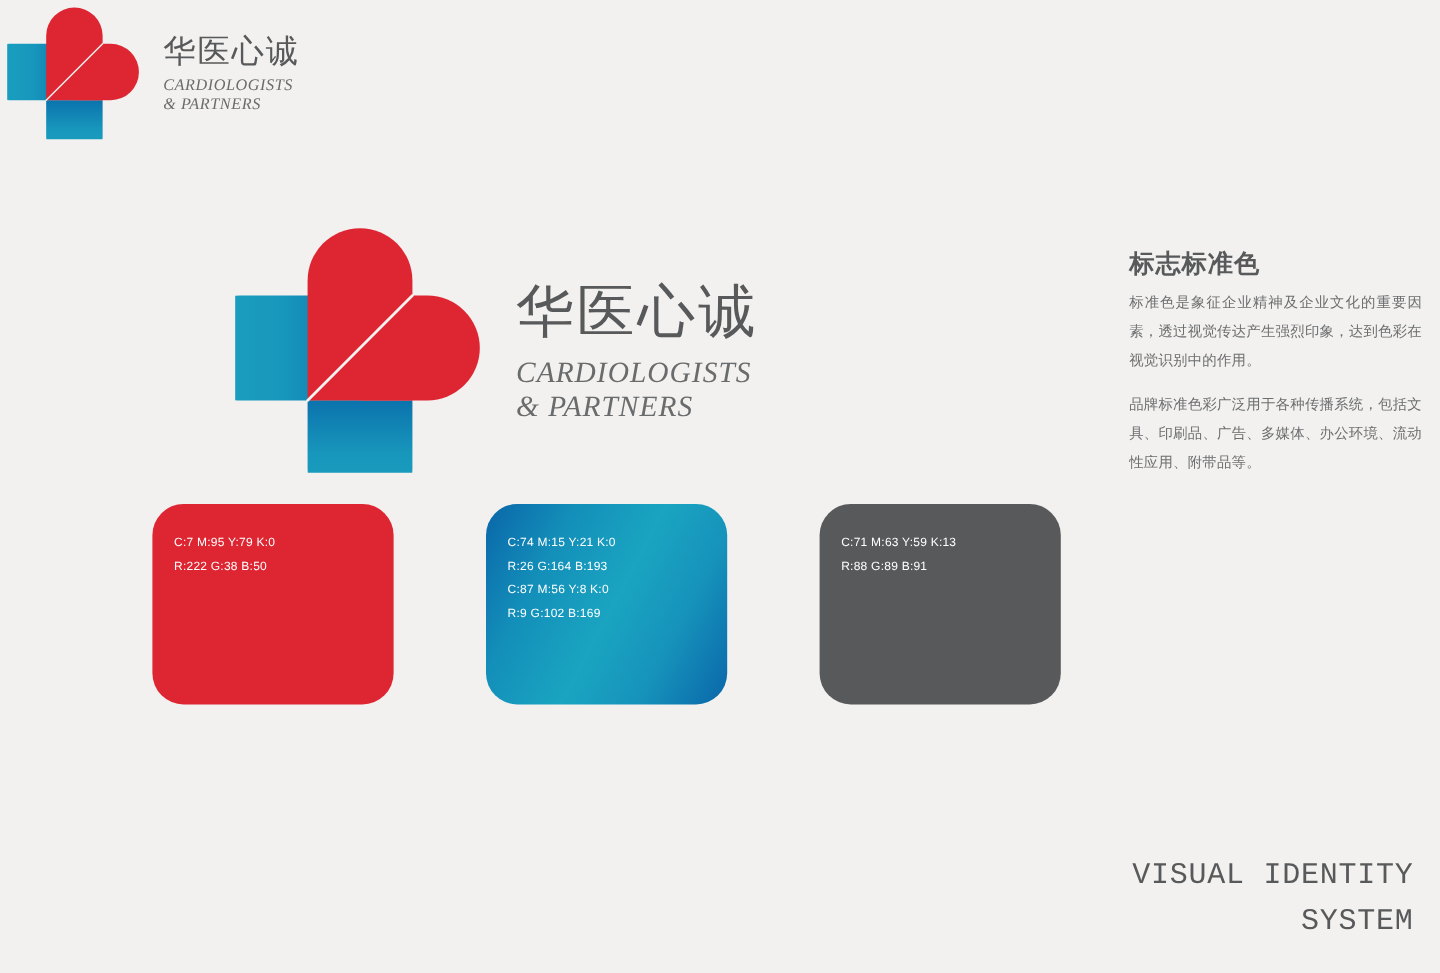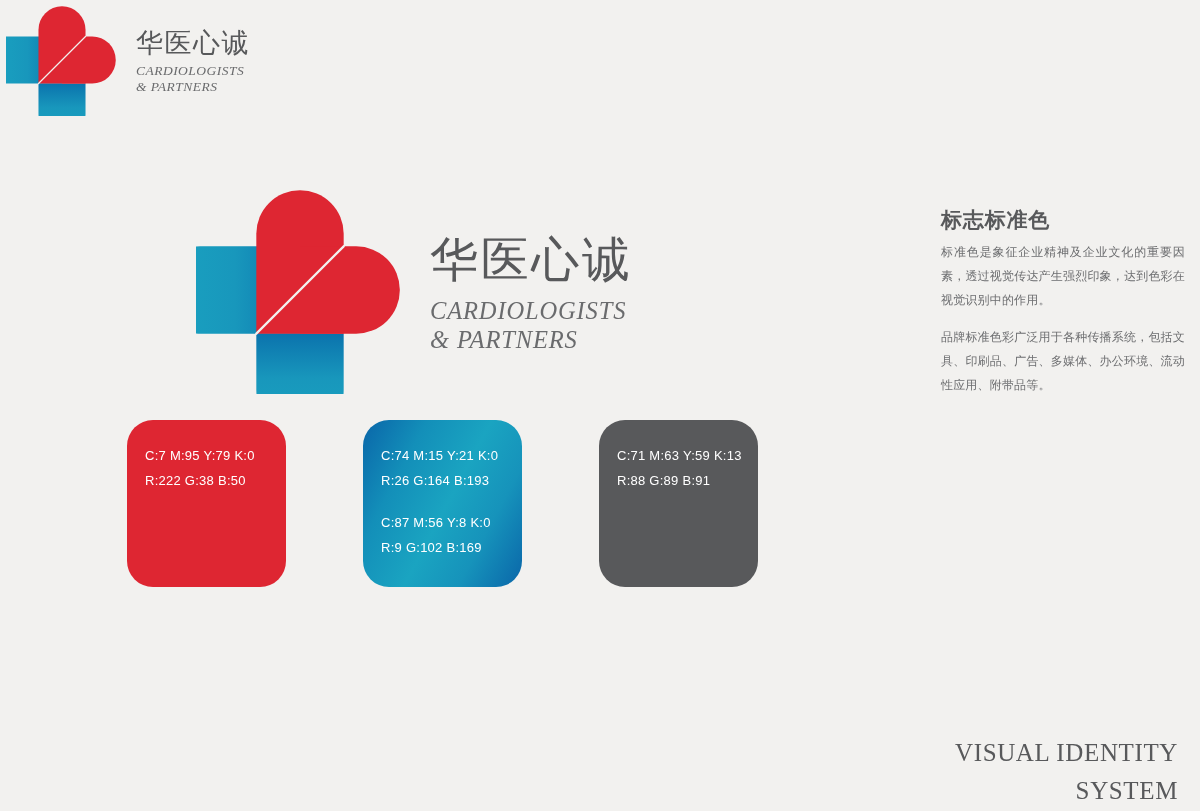--- a/index.html
+++ b/index.html
@@ -63,31 +63,31 @@
 
   
   #swatch-row {
     position: absolute;
     left: 127px;
     top: 420px;
     display: flex;
     gap: 77px;
   }
   .swatch {
-    width: 159px;
+    width: 201px;
     height: 167px;
     border-radius: 26px;
     padding: 23px 0 0 18px;
     box-sizing: border-box;
     color: #ffffff;
-    font-size: 13px;
+    font-size: 10px;
     letter-spacing: 0.02em;
   }
   .swatch .spec-line { line-height: 1.95; white-space: nowrap; }
-  .swatch .spec-group + .spec-group { margin-top: 16px; }
+  .swatch .spec-group + .spec-group { margin-top: 0; }
   .swatch-red  { background: #de2632; }
   .swatch-blue { background: linear-gradient(118deg,#0a66a9 0%,#138fb9 26%,#1aa4c1 52%,#1693bb 74%,#0a66a9 100%); }
   .swatch-gray { background: #58595b; }
 
   
   #copy-panel {
     position: absolute;
     left: 941px;
     top: 206px;
     width: 244px;
@@ -106,23 +106,23 @@
     color: #6d6e70;
     letter-spacing: 0.015em;
     text-align: justify;
   }
   #copy-panel p:last-child { margin-bottom: 14px; }
 
   
   #vis-footer {
     position: absolute;
     right: 22px;
-    bottom: 0;
+    bottom: 23px;
     text-align: right;
-    font-family: Liberation Serif, serif;
+    font-family: Liberation Mono, monospace;
     color: #58595b;
     font-size: 25px;
     letter-spacing: 0.025em;
     line-height: 1.55;
   }
 </style>
 </head>
 <body>
 
 <div id="header-lockup">

